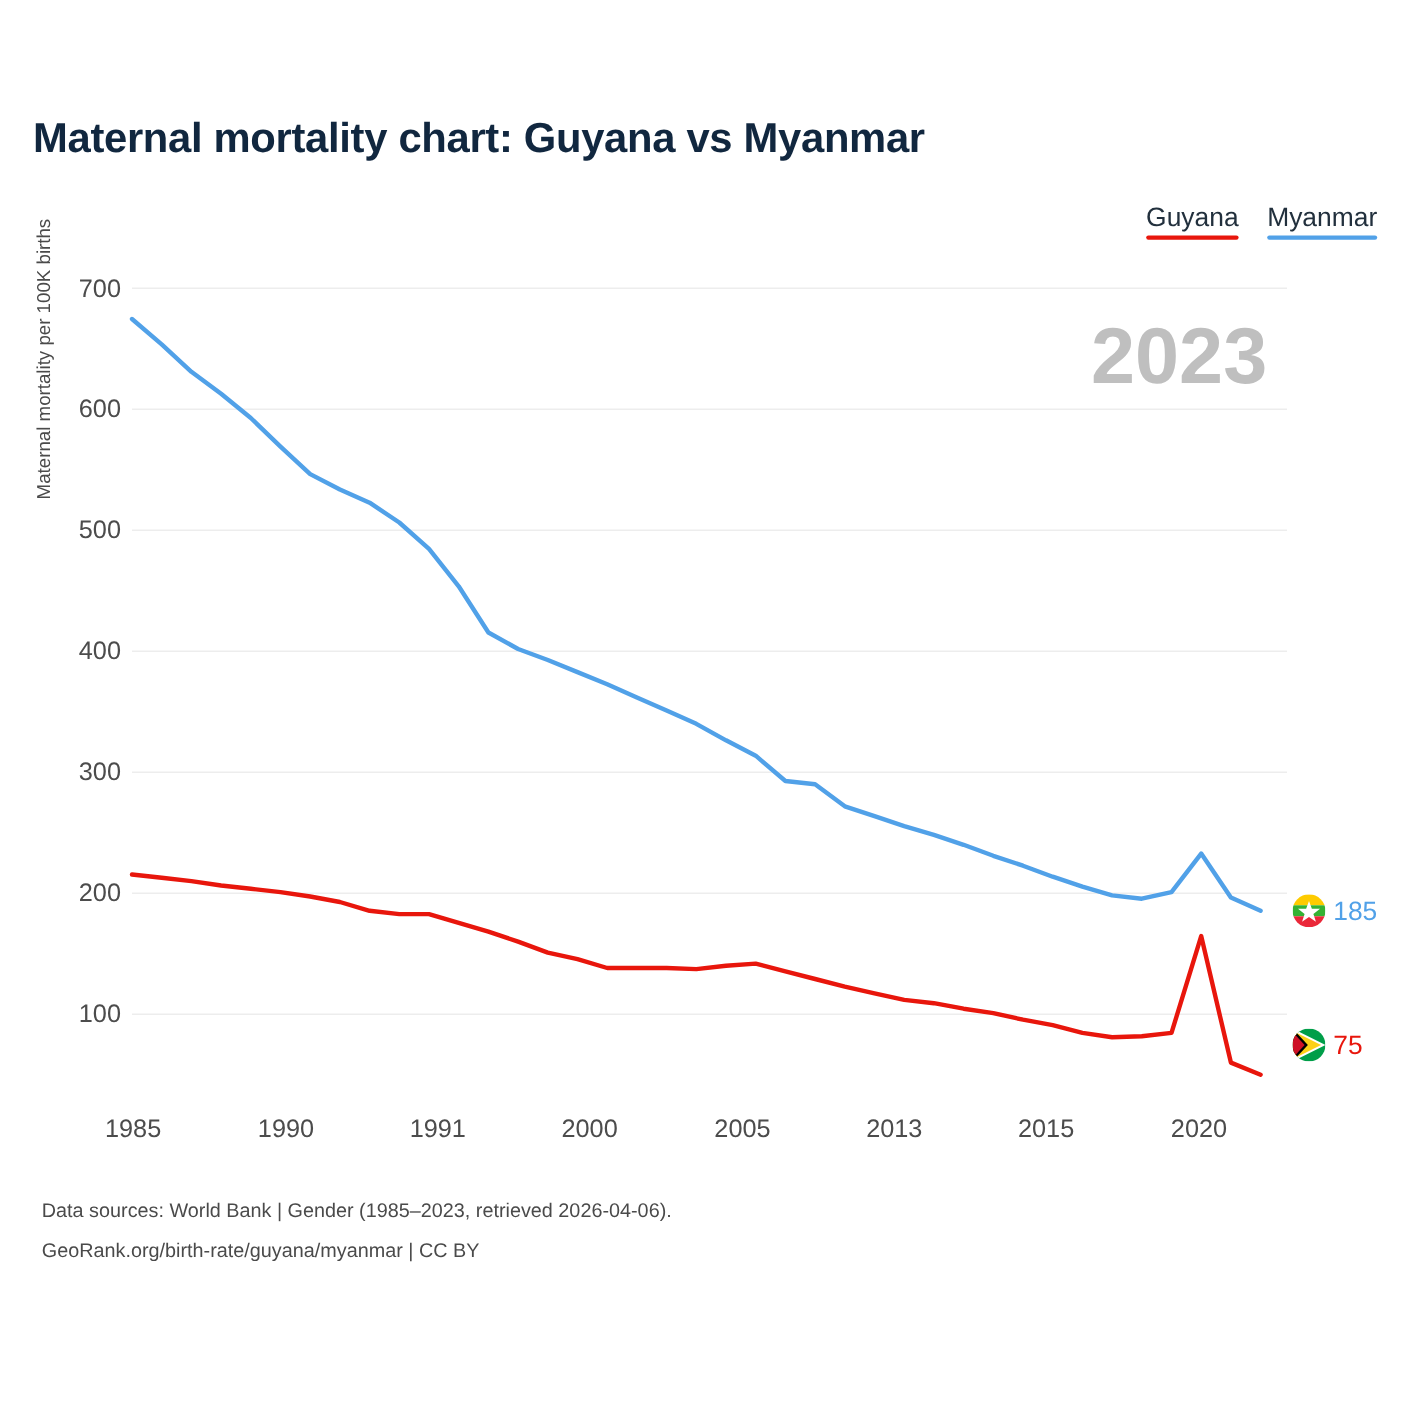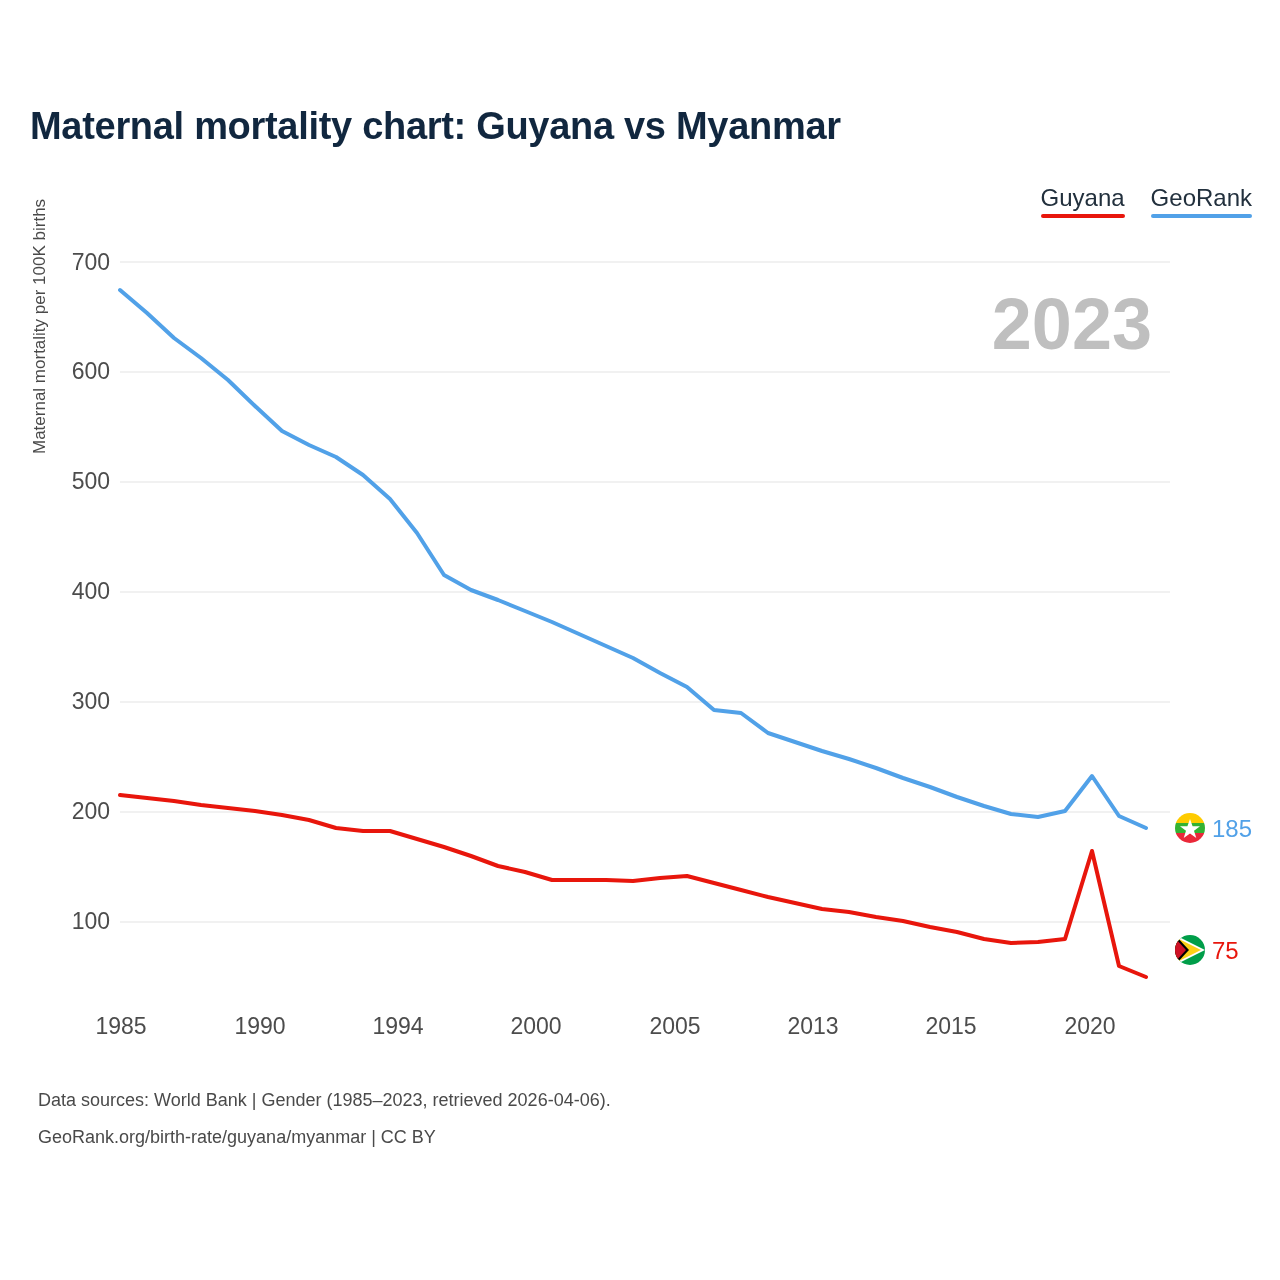--- a/index.html
+++ b/index.html
@@ -117,40 +117,40 @@
 <div class="page">
 
   <div class="title">Maternal mortality chart: Guyana vs Myanmar</div>
 
   <div class="legend">
     <div class="legend-item">
       <span class="legend-label">Guyana</span>
       <span class="legend-rule" style="background:#e8160c"></span>
     </div>
     <div class="legend-item">
-      <span class="legend-label">GeoRank</span>
+      <span class="legend-label">Myanmar</span>
       <span class="legend-rule" style="background:#51a1e8"></span>
     </div>
   </div>
 
   <div class="watermark">2023</div>
 
   <div class="ylabel">Maternal mortality per 100K births</div>
 
   <div class="ytick" style="left:20px; top:249px;">700</div>
   <div class="ytick" style="left:20px; top:358px;">600</div>
   <div class="ytick" style="left:20px; top:468px;">500</div>
   <div class="ytick" style="left:20px; top:578px;">400</div>
   <div class="ytick" style="left:20px; top:688px;">300</div>
   <div class="ytick" style="left:20px; top:798px;">200</div>
   <div class="ytick" style="left:20px; top:908px;">100</div>
 
   <div class="xtick" style="left:76px; top:1013px;">1985</div>
   <div class="xtick" style="left:215px; top:1013px;">1990</div>
-  <div class="xtick" style="left:353px; top:1013px;">1994</div>
+  <div class="xtick" style="left:353px; top:1013px;">1991</div>
   <div class="xtick" style="left:491px; top:1013px;">2000</div>
   <div class="xtick" style="left:630px; top:1013px;">2005</div>
   <div class="xtick" style="left:768px; top:1013px;">2013</div>
   <div class="xtick" style="left:906px; top:1013px;">2015</div>
   <div class="xtick" style="left:1045px; top:1013px;">2020</div>
 
   <svg class="chart-area" viewBox="0 0 1280 1280" width="1280" height="1280">
 
     <g stroke="#ededed" stroke-width="1.5">
       <line x1="120" y1="262" x2="1170" y2="262"></line>

